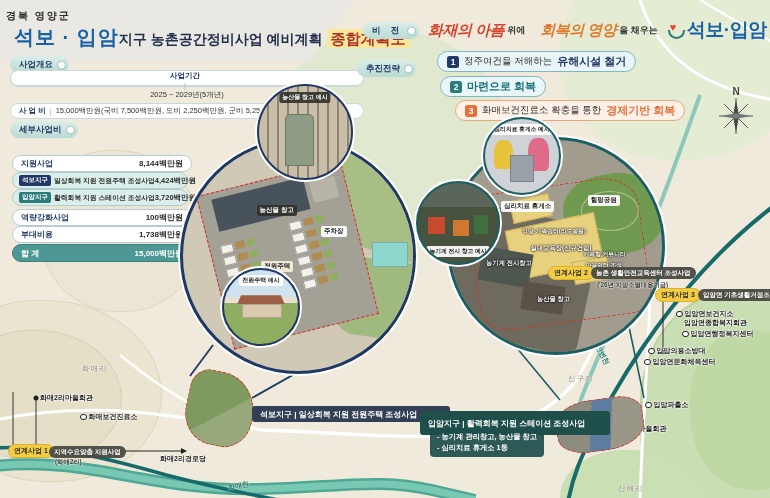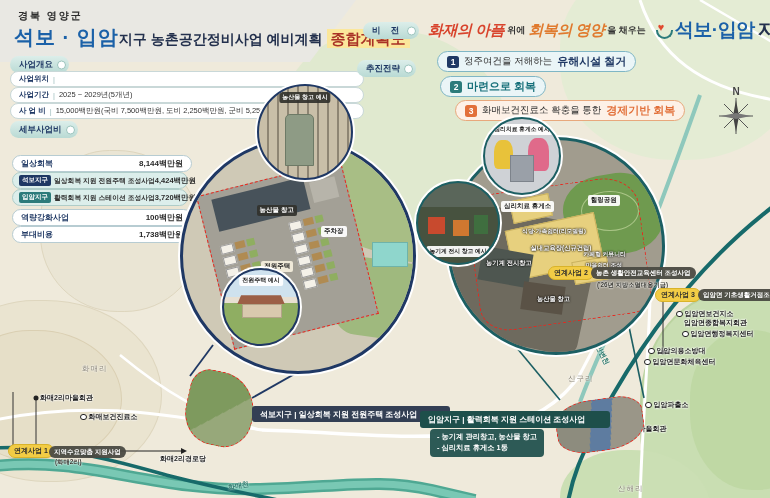--- a/index.html
+++ b/index.html
@@ -4,21 +4,21 @@
 <style>
   html,body{margin:0;padding:0;}
   body{font-family:"Liberation Sans","DejaVu Sans",sans-serif;}
   .stage{position:relative;width:770px;height:498px;background:#EFEADB;overflow:hidden;}
   .abs{position:absolute;}
   
   .hill{position:absolute;border-radius:45% 55% 50% 50%;}
   
   .titleblock{position:absolute;left:0;top:0;width:356px;height:62px;background:#E9E8E3;
     clip-path:polygon(0 0,100% 0,87% 100%,0 100%);}
-  .region{position:absolute;left:18px;top:9px;font-size:10px;font-weight:bold;color:#2b2b2b;letter-spacing:2px;}
+  .region{position:absolute;left:6px;top:9px;font-size:10px;font-weight:bold;color:#2b2b2b;letter-spacing:2px;}
   .maintitle{position:absolute;left:14px;top:24px;white-space:nowrap;}
   .t-blue{font-size:20px;font-weight:bold;color:#1B61A8;letter-spacing:1px;}
   .t-rest{font-size:14px;font-weight:bold;color:#23304d;}
   .t-hl{font-size:15px;font-weight:bold;color:#A93226;background:#FBE79B;padding:1px 4px;margin-left:4px;}
   
   .tab{position:absolute;background:linear-gradient(#DCEEEA,#B9DAD4);color:#1F3864;font-weight:bold;
     font-size:8.5px;padding:2.5px 16px 2.5px 9px;border-radius:10px;white-space:nowrap;}
   .tab::after{content:"";position:absolute;right:3px;top:50%;transform:translateY(-50%);
     width:7px;height:7px;border-radius:50%;background:#fff;border:1px solid #9cc4bd;}
   
@@ -32,21 +32,21 @@
   .brow .bv{font-weight:bold;color:#2b2b2b;}
   .brow.sub{background:#DCEEEB;border-color:#AFCDC9;}
   .sbadge{color:#fff;font-size:6.5px;font-weight:bold;padding:1px 3px;border-radius:2px;margin-right:3px;}
   .brow.sub .bl2{font-size:6.8px;color:#333;font-weight:bold;}
   .brow.total{background:#4D9894;border-color:#3d807c;}
   .brow.total .bl,.brow.total .bv{color:#fff;}
   
   .vline{position:absolute;left:428px;top:17px;display:flex;align-items:center;white-space:nowrap;}
   .v-red{font-size:15px;font-weight:bold;font-style:italic;color:#D8432C;letter-spacing:-0.5px;}
   .v-sm{font-size:9px;font-weight:bold;color:#333;margin:0 3px;}
-  .v-or{font-size:15px;font-weight:bold;font-style:italic;color:#E07A2E;letter-spacing:-0.5px;}
+  .v-or{font-size:15px;font-weight:bold;font-style:italic;color:#E07A2E;letter-spacing:-0.5px;margin-left:12px;}
   .v-name{font-size:19px;font-weight:bold;color:#1B61A8;margin-left:4px;letter-spacing:-0.5px;}
   .v-name2{font-size:19px;font-weight:bold;color:#23304d;margin-left:3px;}
   .hearticon{position:relative;width:16px;height:16px;margin-left:6px;}
   .hearticon .h{position:absolute;left:3px;top:-1px;color:#E0492F;font-size:11px;}
   .hearticon .hands{position:absolute;left:1px;top:8px;width:13px;height:7px;border:2px solid #2C7B7B;
     border-top:none;border-radius:0 0 9px 9px;}
   .spill{position:absolute;border-radius:11px;display:flex;align-items:center;gap:5px;font-size:9.5px;
     color:#333;padding:0 9px;height:19px;white-space:nowrap;background:#EAF5F7;border:1.2px solid #7FB6C5;}
   .spill .snum{min-width:12px;height:12px;color:#fff;font-weight:bold;display:flex;align-items:center;
     justify-content:center;font-size:8.5px;border-radius:2.5px;}
@@ -300,51 +300,51 @@
       <span class="mo"></span>
       <span>신해1리마을회관</span>
     </div>
 
   <div class="ybadge" style="left:8px;top:444px;">연계사업 1</div>
   <div class="dpill" style="left:49px;top:446px;">지역수요맞춤 지원사업</div>
   <div class="subnote" style="left:55px;top:458px;">(화매2리)</div>
   <div class="mlabel" style="left:160px;top:454px;">화매2리경로당</div>
 
   <div class="boxhead" style="left:252px;top:406px;width:182px;height:16px;background:#333F54;">석보지구 | 일상회복 지원 전원주택 조성사업</div>
-  <div class="boxhead" style="left:420px;top:411px;width:174px;height:17px;background:#1E4F4B;">입암지구 | 활력회복 지원 스테이션 조성사업</div>
+  <div class="boxhead" style="left:420px;top:411px;width:174px;height:24px;background:#1E4F4B;">입암지구 | 활력회복 지원 스테이션 조성사업</div>
   <div class="boxbody" style="left:430px;top:429px;background:rgba(30,79,75,.93);">
     <div>- 농기계 관리창고, 농산물 창고</div>
     <div>- 심리치료 휴게소 1동</div>
   </div>
 
   <div class="titleblock"></div>
   <div class="region">경북 영양군</div>
   <div class="maintitle">
     <span class="t-blue">석보 · 입암</span><span class="t-rest">지구 농촌공간정비사업 예비계획</span><span class="t-hl">종합계획도</span>
   </div>
 
   <div class="tab" style="left:10px;top:56px;">사업개요</div>
   <div class="irow" style="left:10px;top:71px;width:336px;height:14px;">
     <span class="ilabel">사업위치</span>
       <span class="idiv">|</span>
   </div>
-  <div class="irow" style="left:10px;top:87px;width:336px;height:14px;">
+  <div class="irow" style="left:10px;top:70px;width:336px;height:14px;flex-direction:column;">
     <span class="ilabel">사업기간</span>
       <span class="idiv">|</span>
       <span>2025 ~ 2029년(5개년)</span>
   </div>
   <div class="irow" style="left:10px;top:103px;width:336px;height:14px;">
     <span class="ilabel">사 업 비</span>
       <span class="idiv">|</span>
       <span>15,000백만원(국비 7,500백만원, 도비 2,250백만원, 군비 5,250백만원)</span>
   </div>
 
   <div class="tab" style="left:10px;top:121px;">세부사업비</div>
   <div class="brow" style="left:12px;top:155px;width:162px;height:15px;">
-    <span class="bl">일상회복</span>
+    <span class="bl">지원사업</span>
       <span class="bv">8,144백만원</span>
   </div>
   <div class="brow sub" style="left:12px;top:172px;width:162px;height:15px;padding:0 6px;">
     <span style="display:flex;align-items:center;">
         <span class="sbadge" style="background:#1F3864;">석보지구</span>
         <span class="bl2">일상회복 지원 전원주택 조성사업</span>
       </span>
     <span class="bv" style="font-size:7.5px;">4,424백만원</span>
   </div>
   <div class="brow sub" style="left:12px;top:189px;width:162px;height:15px;padding:0 6px;">
@@ -354,20 +354,24 @@
       </span>
     <span class="bv" style="font-size:7.5px;">3,720백만원</span>
   </div>
   <div class="brow" style="left:12px;top:209px;width:162px;height:15px;">
     <span class="bl">역량강화사업</span>
       <span class="bv">100백만원</span>
   </div>
   <div class="brow" style="left:12px;top:226px;width:162px;height:15px;">
     <span class="bl">부대비용</span>
       <span class="bv">1,738백만원</span>
+  </div>
+  <div class="brow total" style="left:12px;top:244px;width:162px;height:16px;">
+    <span class="bl">합    계</span>
+      <span class="bv">15,000백만원</span>
   </div>
 
   <div class="tab" style="left:363px;top:22px;letter-spacing:4px;">비  전</div>
   <div class="vline">
     <span class="v-red">화재의 아픔</span>
     <span class="v-sm">위에</span>
     <span class="v-or">회복의 영양</span>
     <span class="v-sm">을 채우는</span>
     <span class="hearticon">
         <span class="h">♥</span>

